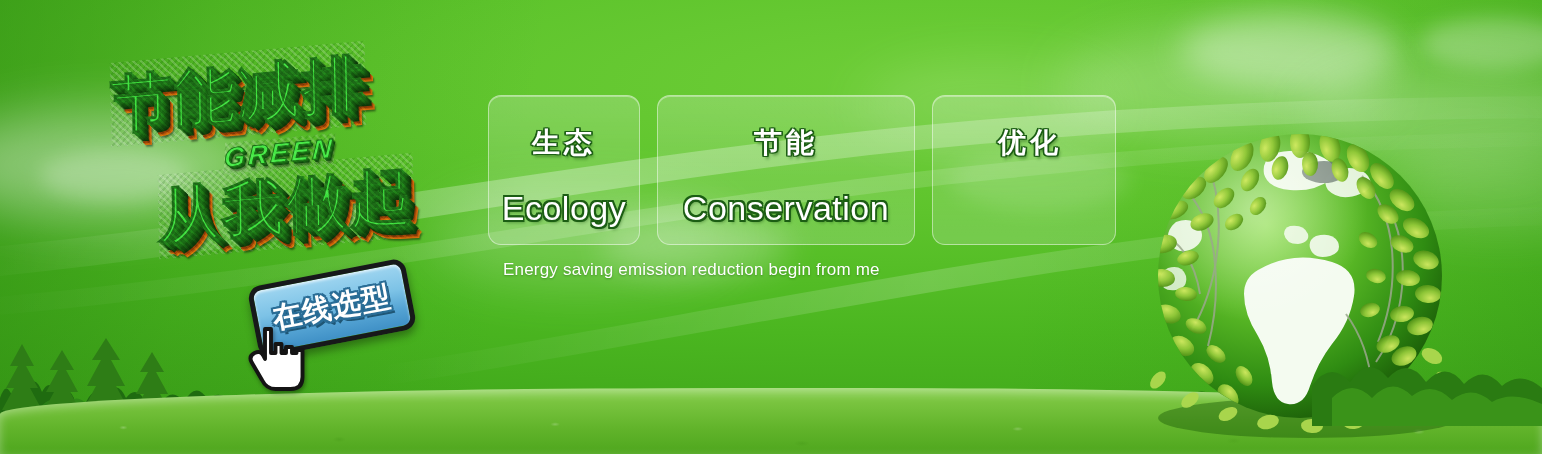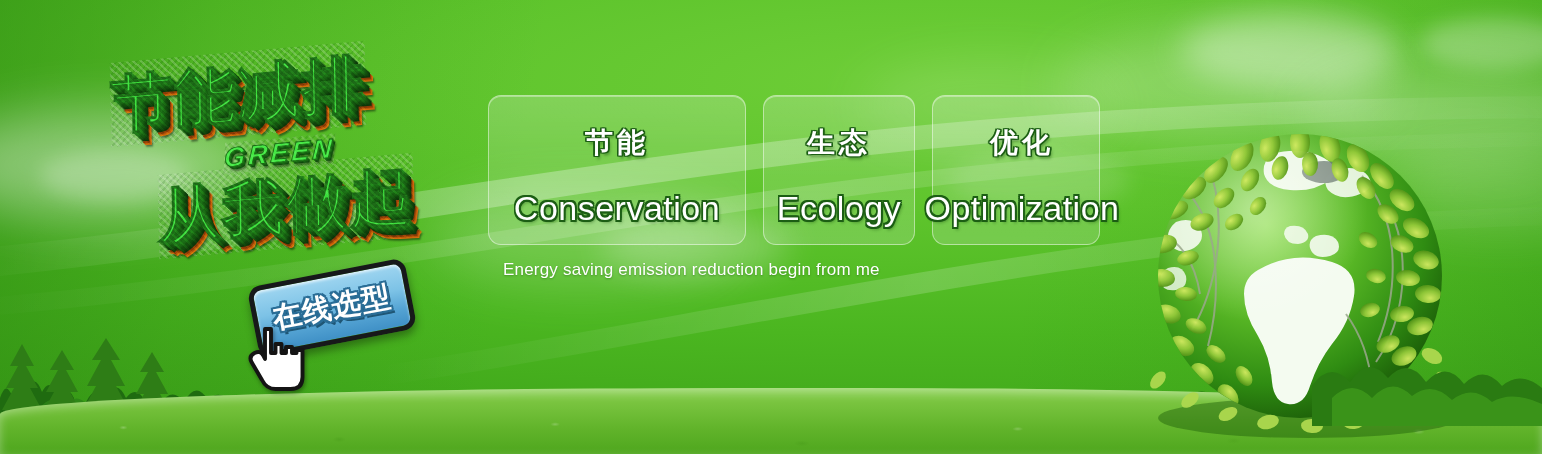--- a/index.html
+++ b/index.html
@@ -156,21 +156,21 @@
   .card{
     width:152px;height:150px;
     border-radius:13px;
     background:linear-gradient(180deg, rgba(255,255,255,.20) 0%, rgba(255,255,255,.12) 55%, rgba(255,255,255,.17) 100%);
     border:1px solid rgba(255,255,255,.45);
     box-shadow:inset 0 1px 0 rgba(255,255,255,.35);
     display:flex;flex-direction:column;align-items:center;
     box-sizing:border-box;
   }
   .card.w-wide{width:258px;}
-  .card.w-mid{width:168px;padding-left:12px;}
+  .card.w-mid{width:184px;padding-left:12px;}
   .card-cn{
     margin-top:28px;
     font-size:28px;font-weight:bold;color:#ffffff;
     letter-spacing:4px;
     text-shadow:
       -1.4px 0 #1c5e14, 1.4px 0 #1c5e14, 0 -1.4px #1c5e14, 0 1.4px #1c5e14,
       -1.4px -1.4px #1c5e14, 1.4px -1.4px #1c5e14, -1.4px 1.4px #1c5e14, 1.4px 1.4px #1c5e14,
       2px 3px 3px rgba(20,70,10,.45);
     white-space:nowrap;
   }
@@ -295,31 +295,30 @@
   <div class="cta-wrap">
     <div class="cta">
       <span class="cta-label">在线选型</span>
     </div>
   </div>
   <svg class="cursor-hand" viewBox="0 0 48 52">
     <path d="M14 6 h4 v16 h3 v-6 h4 v6 h3 v-4 h4 v4 h3 v-2 h4 v18 q0 8 -8 8 h-10 q-6 0 -9 -6 l-7 -12 q-2 -4 2 -6 q4 -2 6 2 l1 2 z" fill="#ffffff" stroke="#141414" stroke-width="2.6" stroke-linejoin="round"></path>
   </svg>
 
   <div class="cards">
+    <div class="card">
+      <span class="card-cn">生态</span>
+      <span class="card-en">Ecology</span>
+    </div>
     <div class="card w-wide">
       <span class="card-cn">节能</span>
       <span class="card-en">Conservation</span>
     </div>
-    <div class="card">
-      <span class="card-cn">生态</span>
-      <span class="card-en">Ecology</span>
-    </div>
     <div class="card w-mid">
       <span class="card-cn">优化</span>
-      <span class="card-en">Optimization</span>
     </div>
   </div>
 
   <div class="tagline">Energy saving emission reduction begin from me</div>
 
   <div class="globe-wrap">
     <svg viewBox="0 0 320 320" width="320" height="320">
       <defs>
         <radialGradient id="gsph" cx="38%" cy="32%" r="72%">
           <stop offset="0" stop-color="#8ede4e"></stop>

